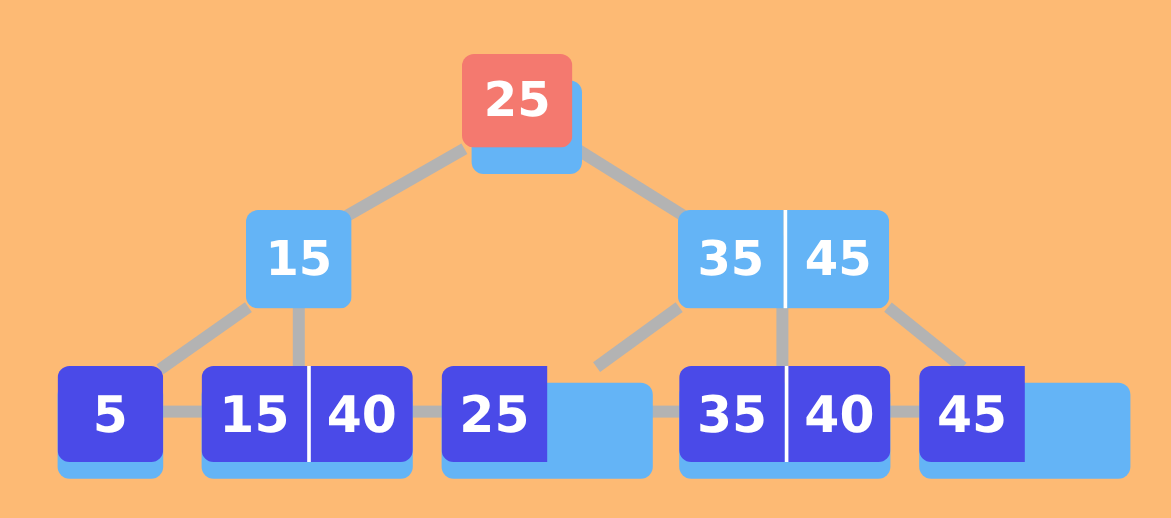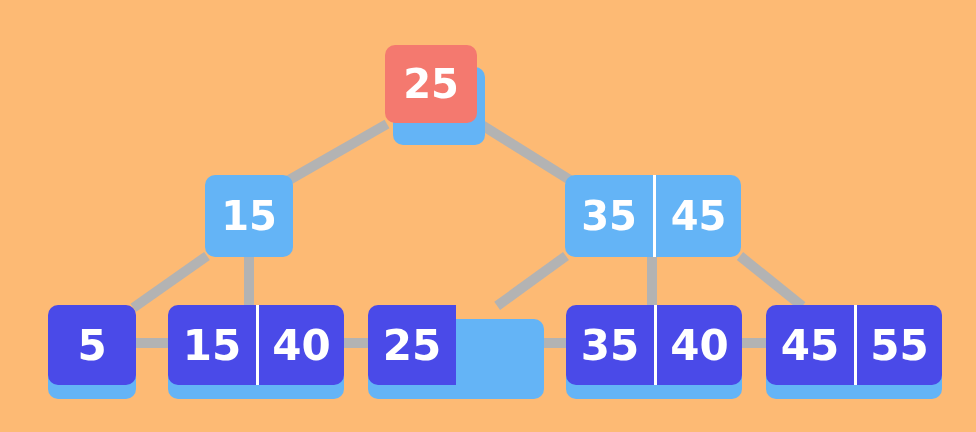--- a/index.html
+++ b/index.html
@@ -109,17 +109,16 @@
         <div class="shadow" style="left: 566px; top: 319px; width: 176px; height: 80px; background: rgb(100, 180, 246);"></div>
         <div class="node" style="left: 566px; top: 305px; width: 176px; height: 80px;">
           <div class="cell" style="width: 50%; height: 100%;">35</div>
           <div class="cell" style="width: 50%; height: 100%;">40</div>
         </div>
       </div>
       <div class="lvl-leaf" style="position: absolute; left: 0px; top: 0px;">
         <div class="shadow" style="left: 766px; top: 319px; width: 176px; height: 80px; background: rgb(100, 180, 246);"></div>
         <div class="node" style="left: 766px; top: 305px; width: 176px; height: 80px;">
           <div class="cell" style="width: 50%; height: 100%;">45</div>
-          <div class="cell" style="width: 50%; height: 100%;">55</div>
         </div>
       </div>
     </div>
 </div>
 
 </body></html>

